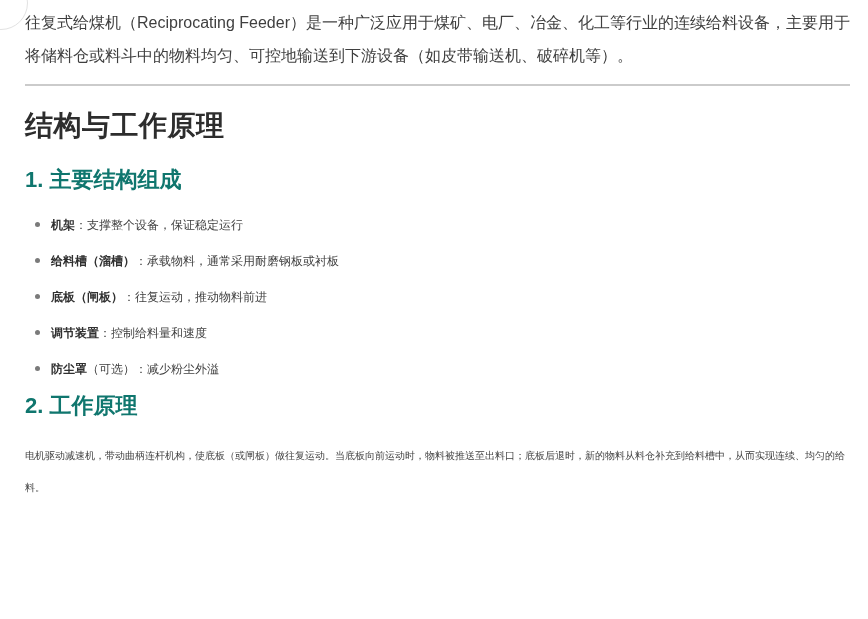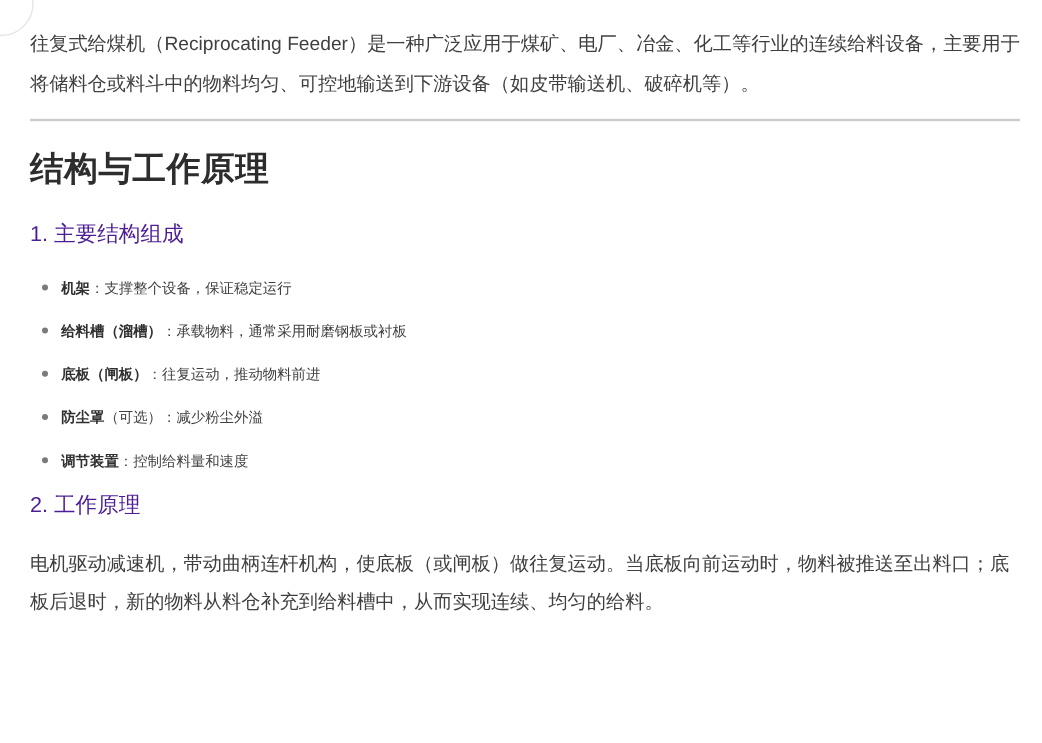--- a/index.html
+++ b/index.html
@@ -34,44 +34,44 @@
   }
   h1 {
     margin: 8px 0 20px 0;
     font-size: 30px;
     line-height: 36px;
     font-weight: 700;
     color: #2d2d2d;
     letter-spacing: 1px;
   }
   p.intro {
-    margin: 15px 0 12px 0;
+    margin: 0 0 12px 0;
     font-size: 16px;
     line-height: 33px;
     color: #3f3f3f;
   }
   hr.divider {
     border: none;
     border-top: 2px solid #cbcbcb;
     margin: 0;
   }
   h2 {
     margin: 25px 0 0 0;
     font-size: 28px;
     line-height: 29px;
     font-weight: 700;
     color: #2d2d2d;
     letter-spacing: 0.5px;
   }
   h3 {
     margin: 28px 0 0 0;
-    font-size: 18px;
+    font-size: 22px;
     line-height: 24px;
-    font-weight: 400;
-    color: #4c1d95;
+    font-weight: 700;
+    color: #0f766e;
   }
   h3.second {
     margin-top: 12px;
   }
   ul.structure-list {
     list-style: none;
     margin: 22px 0 0 0;
     padding: 0 0 0 26px;
   }
   ul.structure-list li {
@@ -90,21 +90,21 @@
     height: 5px;
     border-radius: 50%;
     background: #7a7a7a;
   }
   .term {
     font-weight: 700;
     color: #303030;
   }
   p.principle {
     margin: 22px 0 0 0;
-    font-size: 16px;
+    font-size: 10px;
     line-height: 32px;
     color: #3f3f3f;
   }
 </style>
 </head>
 <body>
 
 <div class="page">
 
   <div class="corner-circle"></div>
@@ -115,21 +115,21 @@
   <hr class="divider">
 
   <h2>结构与工作原理</h2>
 
   <h3>1. 主要结构组成</h3>
 
   <ul class="structure-list">
     <li><span class="term">机架</span><span>：支撑整个设备，保证稳定运行</span></li>
     <li><span class="term">给料槽（溜槽）</span><span>：承载物料，通常采用耐磨钢板或衬板</span></li>
     <li><span class="term">底板（闸板）</span><span>：往复运动，推动物料前进</span></li>
+    <li><span class="term">调节装置</span><span>：控制给料量和速度</span></li>
     <li><span class="term">防尘罩</span><span>（可选）：减少粉尘外溢</span></li>
-    <li><span class="term">调节装置</span><span>：控制给料量和速度</span></li>
   </ul>
 
   <h3 class="second">2. 工作原理</h3>
 
   <p class="principle">电机驱动减速机，带动曲柄连杆机构，使底板（或闸板）做往复运动。当底板向前运动时，物料被推送至出料口；底板后退时，新的物料从料仓补充到给料槽中，从而实现连续、均匀的给料。</p>
 
 </div>
 
 </body></html>

